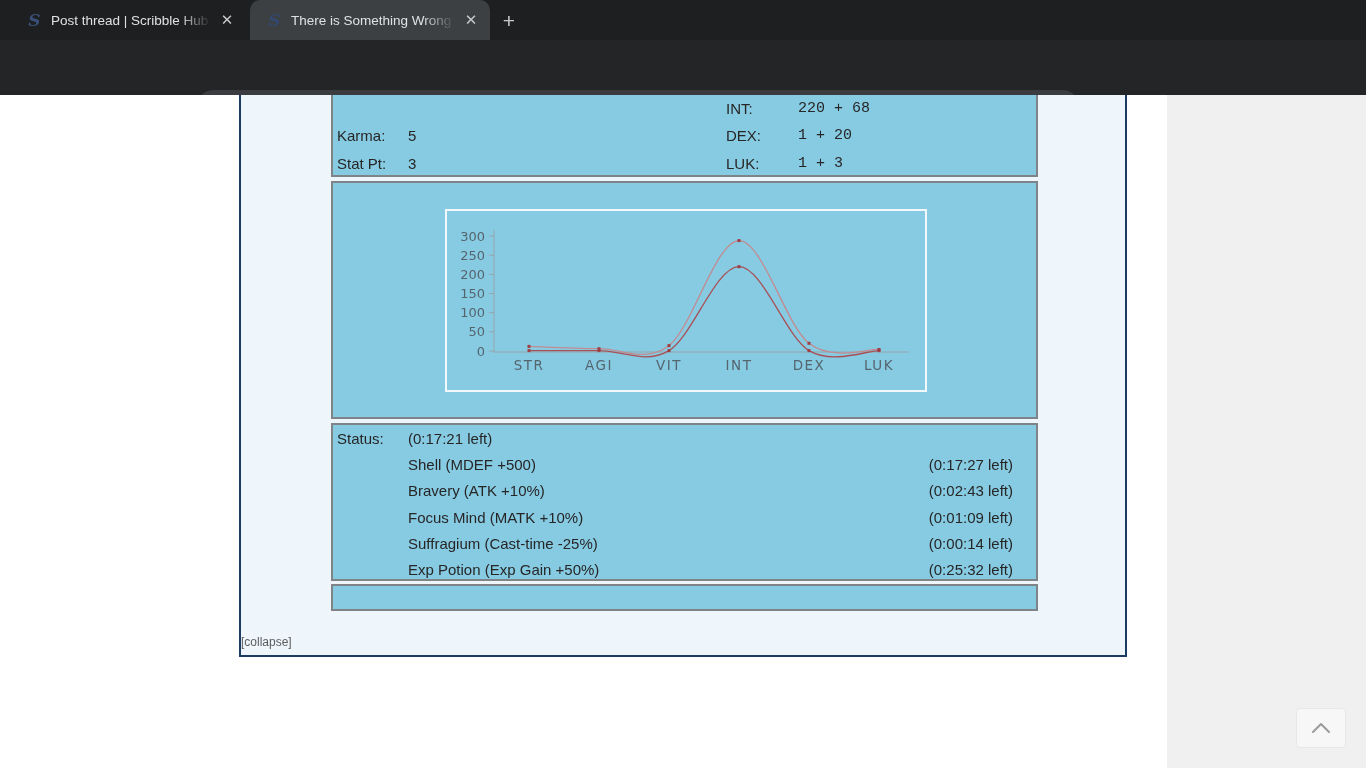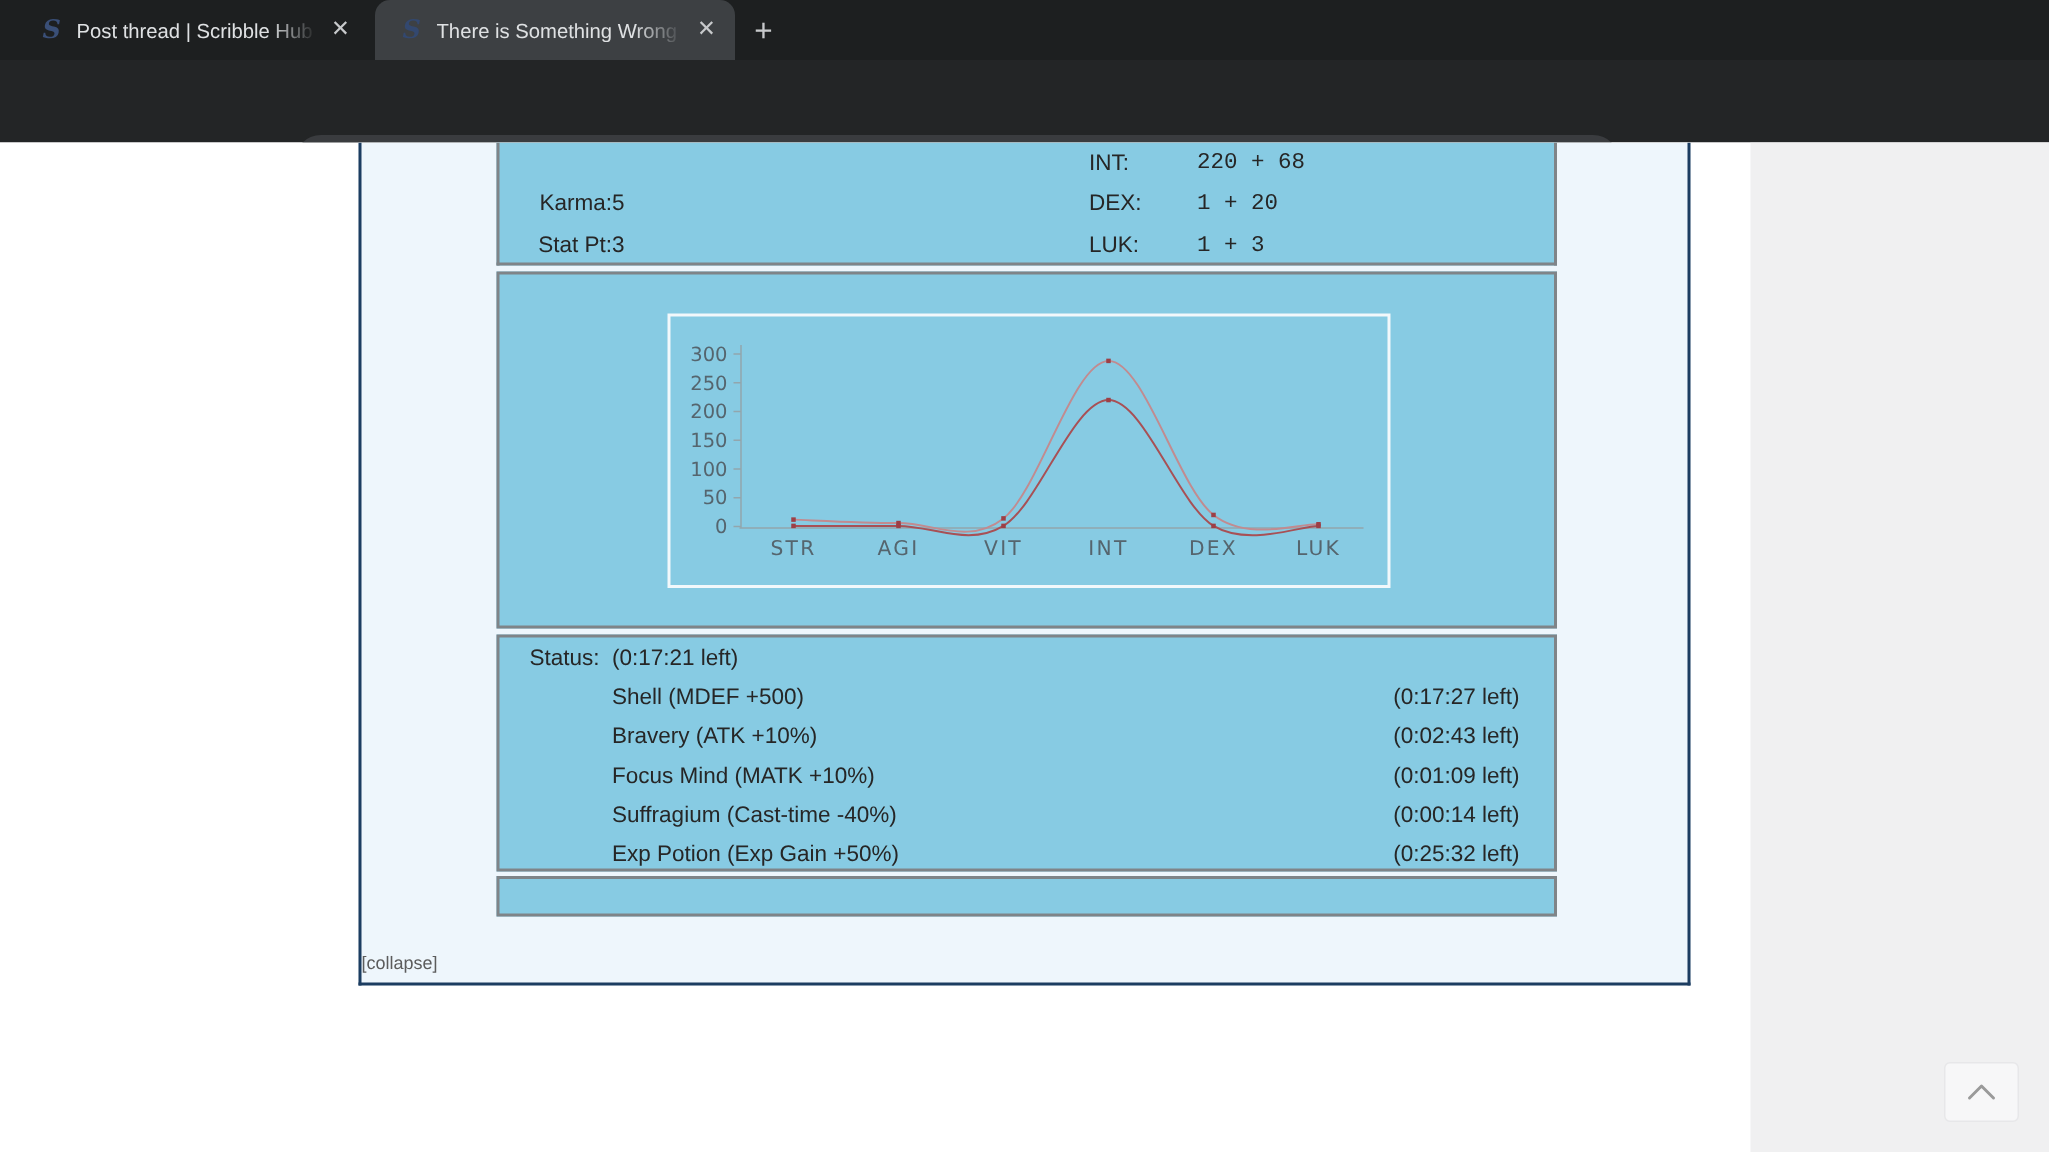--- a/index.html
+++ b/index.html
@@ -36,29 +36,29 @@
   .viewport { position:absolute; left:0; top:95px; width:1366px; height:673px; background:#ffffff; overflow:hidden; }
   .graypanel { position:absolute; left:1167px; top:0; width:199px; height:673px; background:#f0f0f1; }
   .scrolltop { position:absolute; left:1296px; top:613px; width:50px; height:40px; background:#f7f7f8;
                border:1px solid #e7e7e9; border-radius:4px; display:flex; align-items:center; justify-content:center; }
 
   .spoiler-box { position:absolute; left:239px; top:0; width:888px; height:562px;
                  background:#eef6fc; border:2px solid #1c3d61; border-top:none; }
   .btable { position:absolute; left:90px; width:707px; background:#87cbe3; border:2px solid #7f8488; }
   .t1 { top:0; height:82px; border-top:none; }
   .t1 .row { display:flex; height:27.3px; align-items:center; font-size:15px; color:#262626; }
-  .t1 .c1 { width:75px; padding-left:4px;text-align:right; }
+  .t1 .c1 { width:75px; padding-left:4px; }
   .t1 .c2 { width:280px; }
   .t1 .c3 { width:72px;margin-left:38px; }
   .t1 .c4 { flex:1;font-family:Liberation Mono, monospace; }
   .t2 { top:86px; height:238px; }
   .chart-frame { position:absolute; left:112px; top:26px; width:482px; height:183px; border:2px solid #f2f8fb; }
   .t3 { top:328px; height:158px; }
   .t3 .row { display:flex; height:26.3px; align-items:center; font-size:15px; color:#262626; }
-  .t3 .lab { width:75px; padding-left:20px; }
+  .t3 .lab { width:75px; padding-left:4px; }
   .t3 .eff { flex:1; }
   .t3 .tim { padding-right:23px; }
   .t4 { top:489px; height:27px; }
   .collapse-row { position:absolute; left:0; top:540px; width:100%; text-align:left; padding-right:15px;
                   font-size:12px; color:#5c5c5c; }
 
   svg text { font-family:"DejaVu Sans", sans-serif; }
 </style>
 </head>
 <body>
@@ -240,21 +240,21 @@
         <span class="eff">Bravery (ATK +10%)</span>
         <span class="tim">(0:02:43 left)</span>
       </div>
       <div class="row">
         <span class="lab"></span>
         <span class="eff">Focus Mind (MATK +10%)</span>
         <span class="tim">(0:01:09 left)</span>
       </div>
       <div class="row">
         <span class="lab"></span>
-        <span class="eff">Suffragium (Cast-time -40%)</span>
+        <span class="eff">Suffragium (Cast-time -25%)</span>
         <span class="tim">(0:00:14 left)</span>
       </div>
       <div class="row">
         <span class="lab"></span>
         <span class="eff">Exp Potion (Exp Gain +50%)</span>
         <span class="tim">(0:25:32 left)</span>
       </div>
     </div>
 
     <div class="btable t4"></div>

